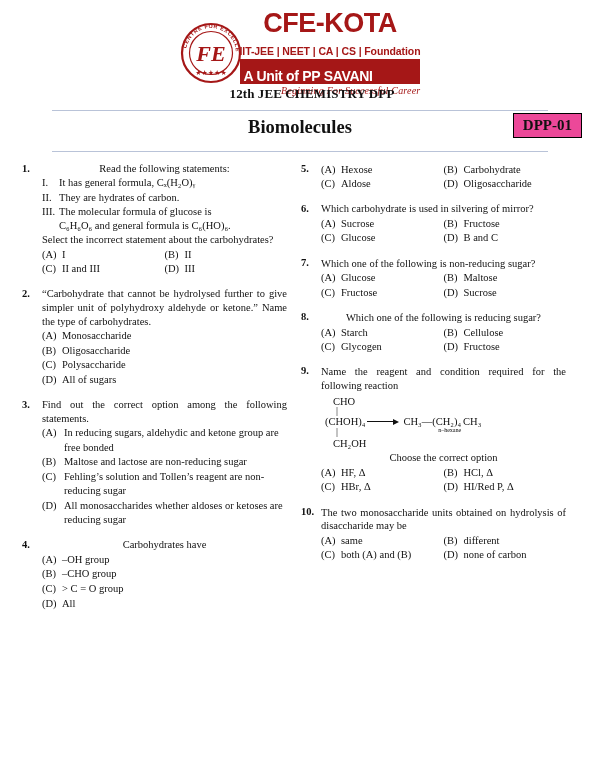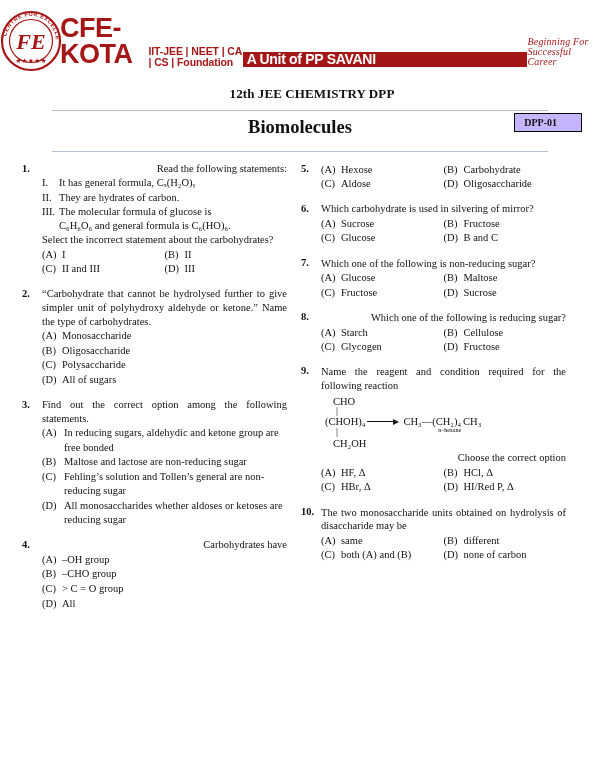--- a/index.html
+++ b/index.html
@@ -34,48 +34,47 @@
     width: 62px;
     height: 62px;
     position: relative;
     flex: none;
     margin-right: -4px;
   }
   .seal svg { display: block; }
 
   .logo-text {
     display: flex;
-    flex-direction: row;
-    align-items: flex-end;
+    flex-direction: column;
+    align-items: center;
     line-height: 1;
   }
   .brand-main {
     font-family: "Liberation Sans", sans-serif;
     font-weight: bold;
     font-size: 27px;
     letter-spacing: -0.5px;
     color: #a51717;
     line-height: 0.98;
   }
   .brand-sub {
     font-family: "Liberation Sans", sans-serif;
     font-weight: bold;
     font-size: 10.5px;
     color: #a51717;
-    margin-top: 2px;
+    margin-top: 10px;
     letter-spacing: -0.1px;
-    padding-left: 16px;
   }
   .brand-unit {
     font-family: "Liberation Sans", sans-serif;
     font-weight: bold;
     font-size: 14px;
     color: #ffffff;
     background: #a51717;
-    padding: 0px 4px 1px 4px;
+    padding: 10px 4px 1px 4px;
     margin-top: 2px;
     letter-spacing: -0.3px;
     width: 100%;
     box-sizing: border-box;
   }
   .brand-tag {
     font-family: "Liberation Serif", serif;
     font-style: italic;
     font-size: 10px;
     color: #a51717;
@@ -107,24 +106,24 @@
     text-align: center;
     font-weight: bold;
     font-size: 18.5px;
     line-height: 32px;
   }
   .dpp-badge {
     position: absolute;
     right: 18px;
     top: 2px;
     border: 1.3px solid #000;
-    padding: 3px 24px 3px 9px;
-    font-weight: bold;
-    font-size: 10px;
-    background: #c4b5fd;
+    padding: 3px 9px 3px 9px;
+    font-weight: bold;
+    font-size: 15px;
+    background: #ec4899;
   }
 
   
   .columns {
     display: flex;
     margin: 10px 22px 0 22px;
     gap: 14px;
   }
   .col {
     width: 265px;
@@ -143,21 +142,21 @@
     padding-top: 0.5px;
   }
   .q-body {
     flex: 1;
     font-size: 10.5px;
     line-height: 1.32;
   }
   .stem {
     text-align: justify;
   }
-  .stem-left { text-align: right; }
+  .stem-left { text-align: center; }
 
   
   .roman-list {
     margin: 0;
     padding: 0;
   }
   .roman-item {
     display: flex;
     margin-top: 0.5px;
   }
@@ -375,21 +374,21 @@
           <div class="opt-full">
             <span class="opt-tag opt-tag-wide">(A)</span>
             <span class="opt-text">In reducing sugars, aldehydic and ketone group are free bonded</span>
           </div>
           <div class="opt-full">
             <span class="opt-tag opt-tag-wide">(B)</span>
             <span class="opt-text">Maltose and lactose are non-reducing sugar</span>
           </div>
           <div class="opt-full">
             <span class="opt-tag opt-tag-wide">(C)</span>
-            <span class="opt-text">Fehling’s solution and Tollen’s general are non-reducing sugar</span>
+            <span class="opt-text">Fehling’s solution and Tollen’s reagent are non-reducing sugar</span>
           </div>
           <div class="opt-full">
             <span class="opt-tag opt-tag-wide">(D)</span>
             <span class="opt-text">All monosaccharides whether aldoses or ketoses are reducing sugar</span>
           </div>
         </div>
       </div>
     </div>
 
     <div class="q">

